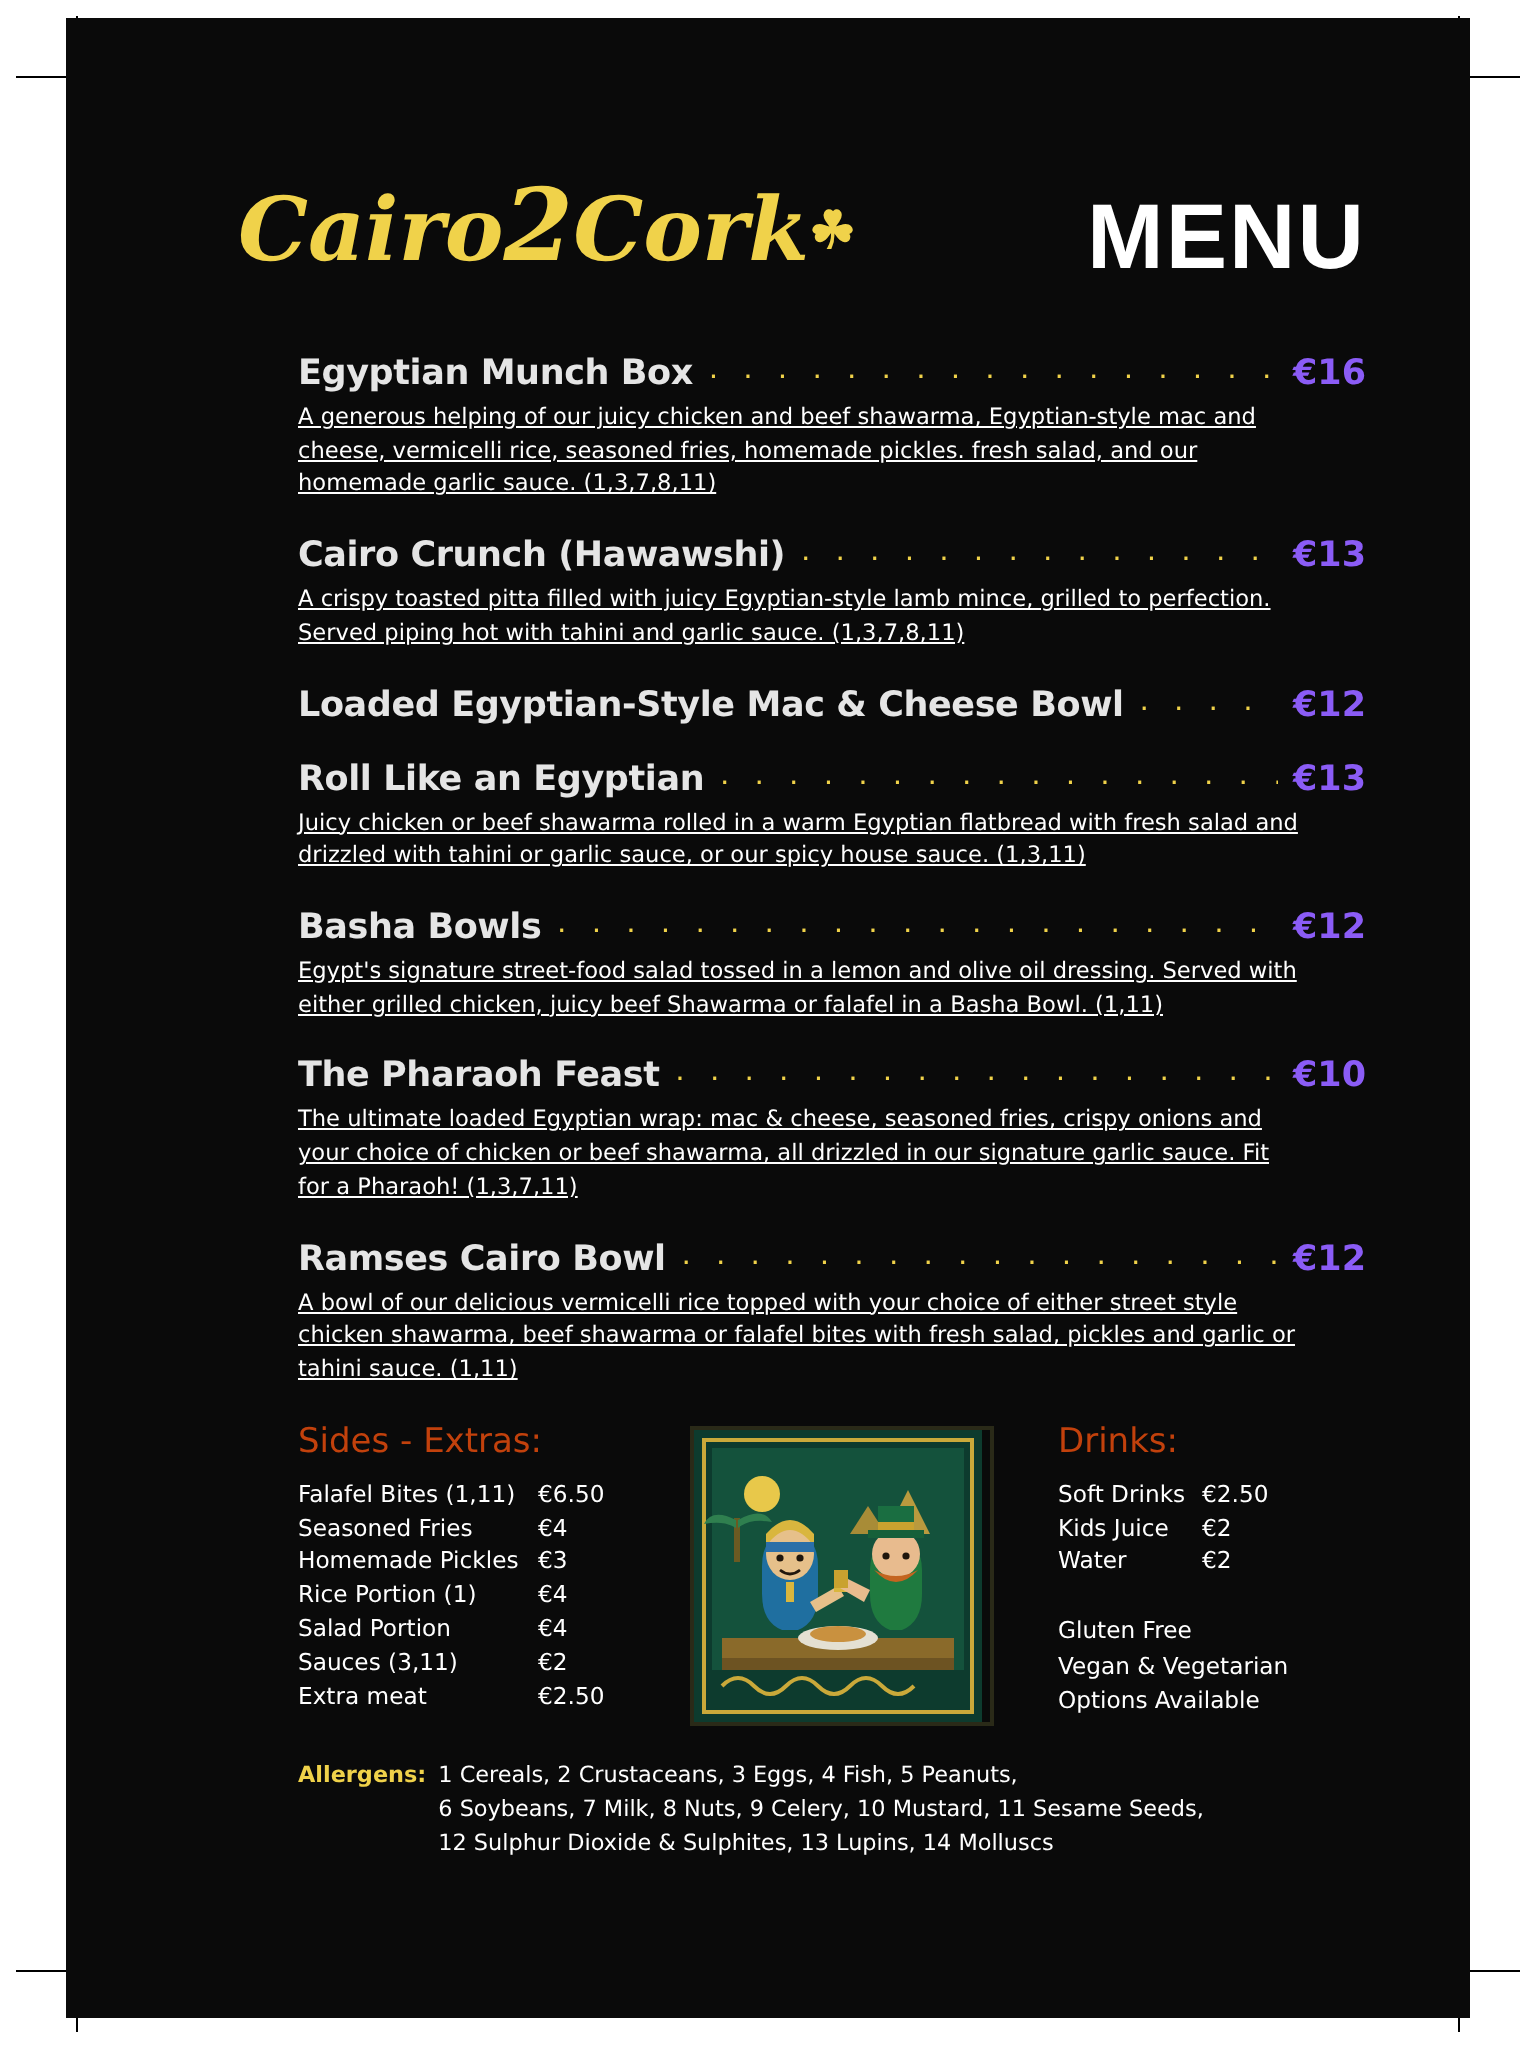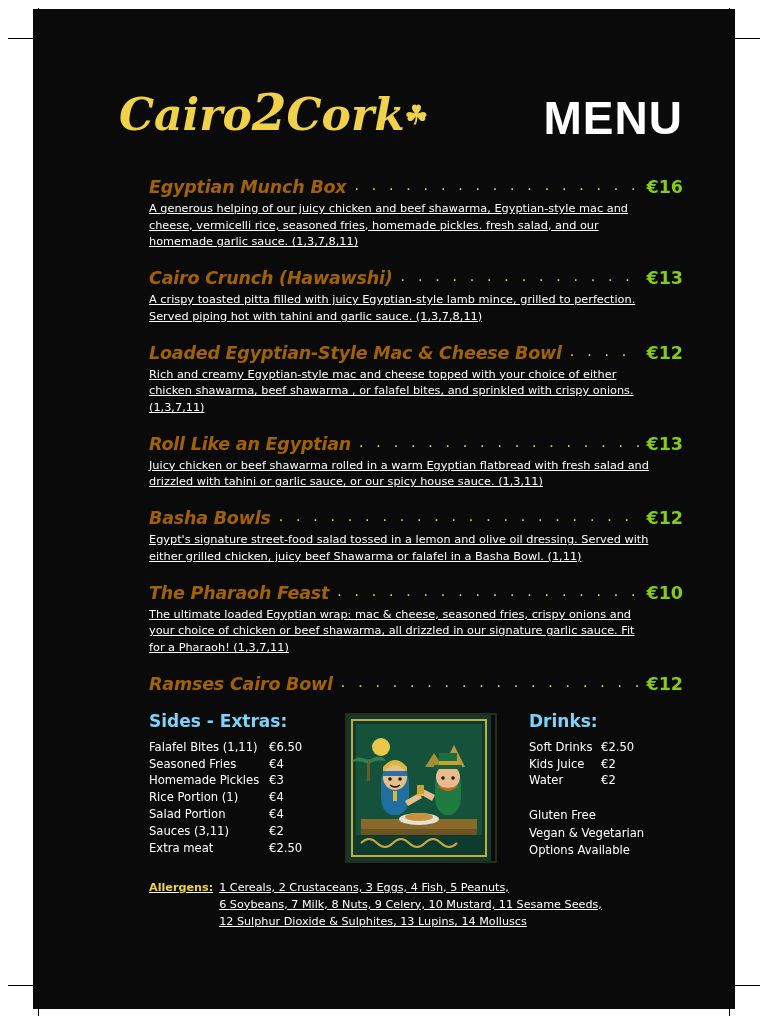--- a/index.html
+++ b/index.html
@@ -96,41 +96,40 @@
   }
   .item-head {
     display: flex;
     align-items: baseline;
     white-space: nowrap;
   }
   .item-name {
     font-family: "DejaVu Sans", sans-serif;
     font-weight: bold;
     font-size: 17.5px;
-    color: #a16207;
+    color: #e5e5e5;
     letter-spacing: -0.2px;
-    font-style: italic;
   }
   .dots {
     flex: 1 1 auto;
     margin: 0 7px 0 8px;
     overflow: hidden;
     color: #f0d24a;
     font-size: 16px;
     letter-spacing: 4.2px;
     line-height: 1;
     position: relative;
     top: -3px;
     white-space: nowrap;
   }
   .item-price {
     font-family: "DejaVu Sans", sans-serif;
     font-weight: bold;
     font-size: 17.5px;
-    color: #84cc16;
+    color: #8b5cf6;
   }
   .item-desc {
     margin-top: 4px;
     font-family: "DejaVu Sans", sans-serif;
     font-size: 11.3px;
     line-height: 1.48;
     color: #ffffff;
     max-width: 500px;
     text-decoration: underline;
   }
@@ -141,23 +140,23 @@
     margin: 10px 40px 0 116px;
     display: flex;
     align-items: flex-start;
   }
   .sides {
     width: 190px;
     flex: none;
   }
   .panel-title {
     font-family: "DejaVu Sans", sans-serif;
-    font-weight: bold;
+    font-weight: normal;
     font-size: 17px;
-    color: #7dd3fc;
+    color: #c2410c;
     margin-bottom: 8px;
   }
   .kv {
     display: flex;
     font-family: "DejaVu Sans", sans-serif;
     font-size: 11.6px;
     line-height: 1.45;
     color: #ffffff;
   }
   .kv .k { width: 120px; }
@@ -184,21 +183,20 @@
   }
 
   
   .allergens {
     margin: 16px 40px 0 116px;
     display: flex;
     align-items: flex-start;
     font-family: "DejaVu Sans", sans-serif;
     font-size: 11.2px;
     line-height: 1.52;
-    text-decoration: underline;
   }
   .allergens-label {
     color: #f0d24a;
     font-weight: bold;
     margin-right: 6px;
     white-space: nowrap;
   }
   .allergens-body { color: #ffffff; }
 </style>
 </head>
@@ -251,21 +249,20 @@
         </div>
         <div class="item-desc">A crispy toasted pitta filled with juicy Egyptian-style lamb mince, grilled to perfection. Served piping hot with tahini and garlic sauce.  (1,3,7,8,11)</div>
       </div>
 
       <div class="item">
         <div class="item-head">
           <span class="item-name">Loaded Egyptian-Style Mac &amp; Cheese Bowl</span>
           <span class="dots">. . . . . . . . . . . . . . . . . . . . . . . . . . . . . . . . . . . . . . . .</span>
           <span class="item-price">€12</span>
         </div>
-        <div class="item-desc">Rich and creamy Egyptian-style mac and cheese topped with your choice of either chicken shawarma, beef shawarma , or falafel bites, and sprinkled with crispy onions. (1,3,7,11)</div>
       </div>
 
       <div class="item">
         <div class="item-head">
           <span class="item-name">Roll Like an Egyptian</span>
           <span class="dots">. . . . . . . . . . . . . . . . . . . . . . . . . . . . . . . . . . . . . . . .</span>
           <span class="item-price">€13</span>
         </div>
         <div class="item-desc">Juicy chicken or beef shawarma rolled in a warm Egyptian flatbread with fresh salad and drizzled with tahini or garlic sauce, or our spicy house sauce. (1,3,11)</div>
       </div>
@@ -287,20 +284,21 @@
         </div>
         <div class="item-desc">The ultimate loaded Egyptian wrap: mac &amp; cheese, seasoned fries, crispy onions and your choice of chicken or beef shawarma, all drizzled in our signature garlic sauce. Fit for a Pharaoh!  (1,3,7,11)</div>
       </div>
 
       <div class="item">
         <div class="item-head">
           <span class="item-name">Ramses Cairo Bowl</span>
           <span class="dots">. . . . . . . . . . . . . . . . . . . . . . . . . . . . . . . . . . . . . . . .</span>
           <span class="item-price">€12</span>
         </div>
+        <div class="item-desc">A bowl of our delicious vermicelli rice topped with your choice of either street style chicken shawarma, beef shawarma or falafel bites with fresh salad, pickles and garlic or tahini sauce.  (1,11)</div>
       </div>
 
     </div>
 
     <div class="bottom">
 
       <div class="sides">
         <div class="panel-title">Sides - Extras:</div>
         <div class="kv">
           <span class="k">Falafel Bites  (1,11)</span>

